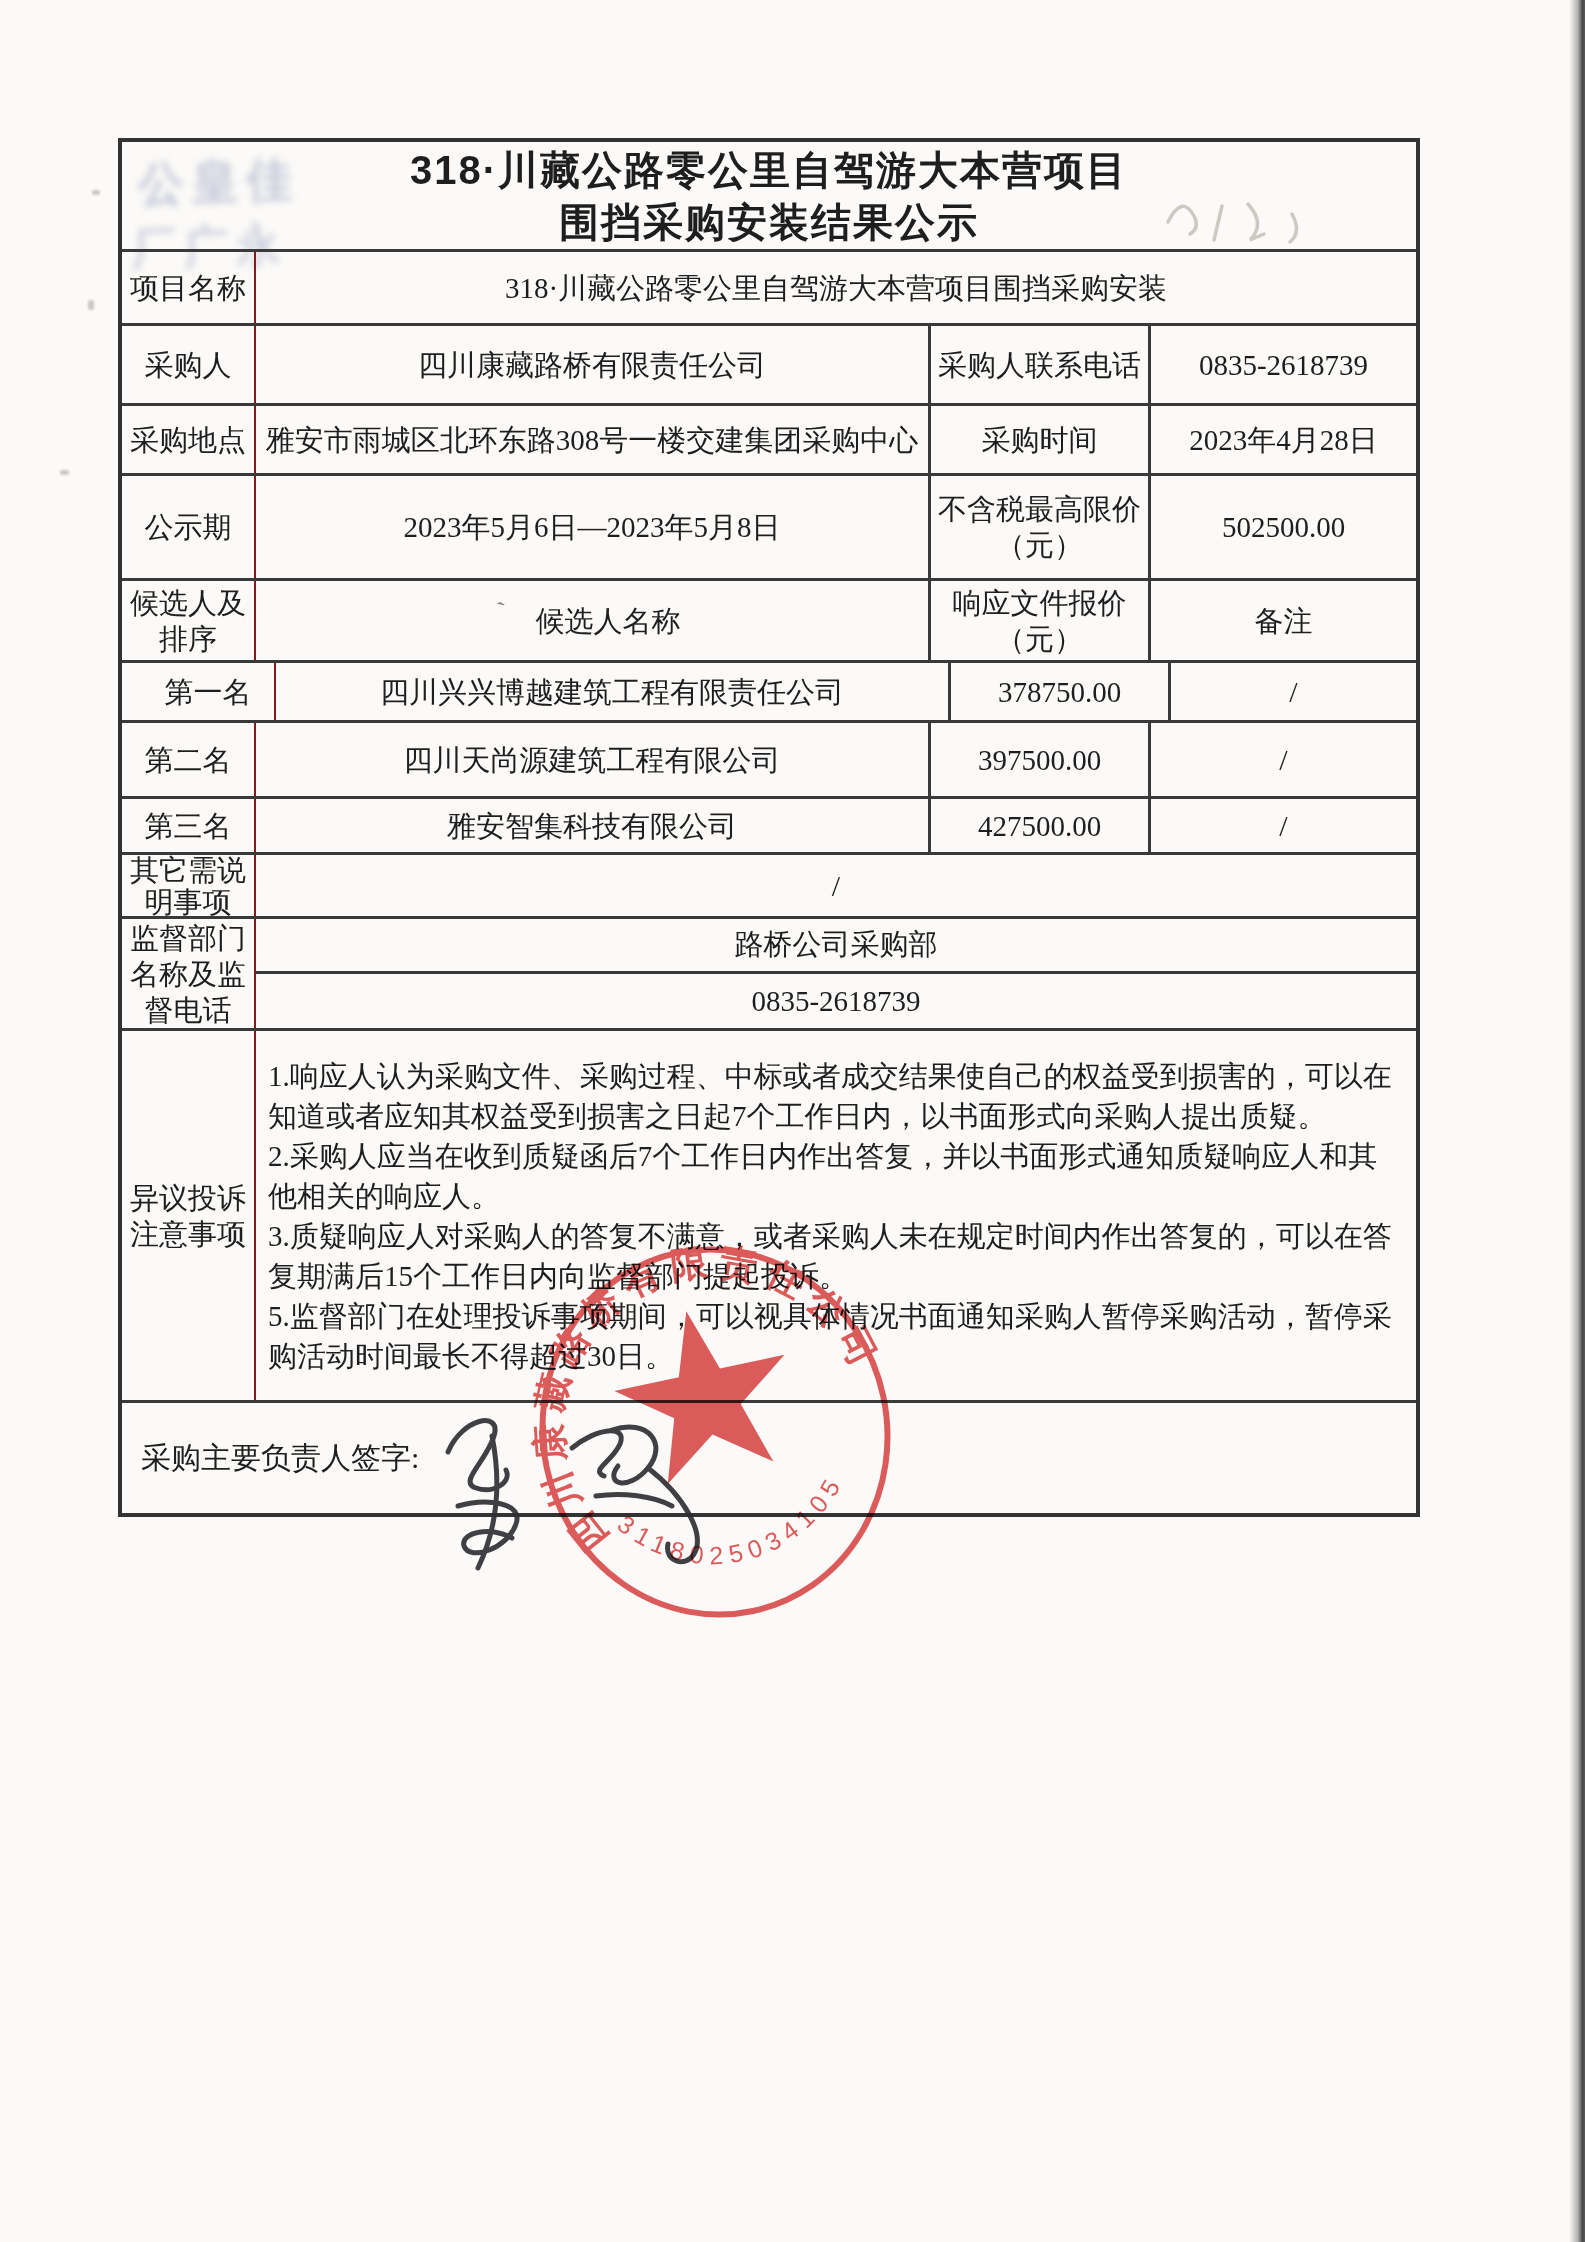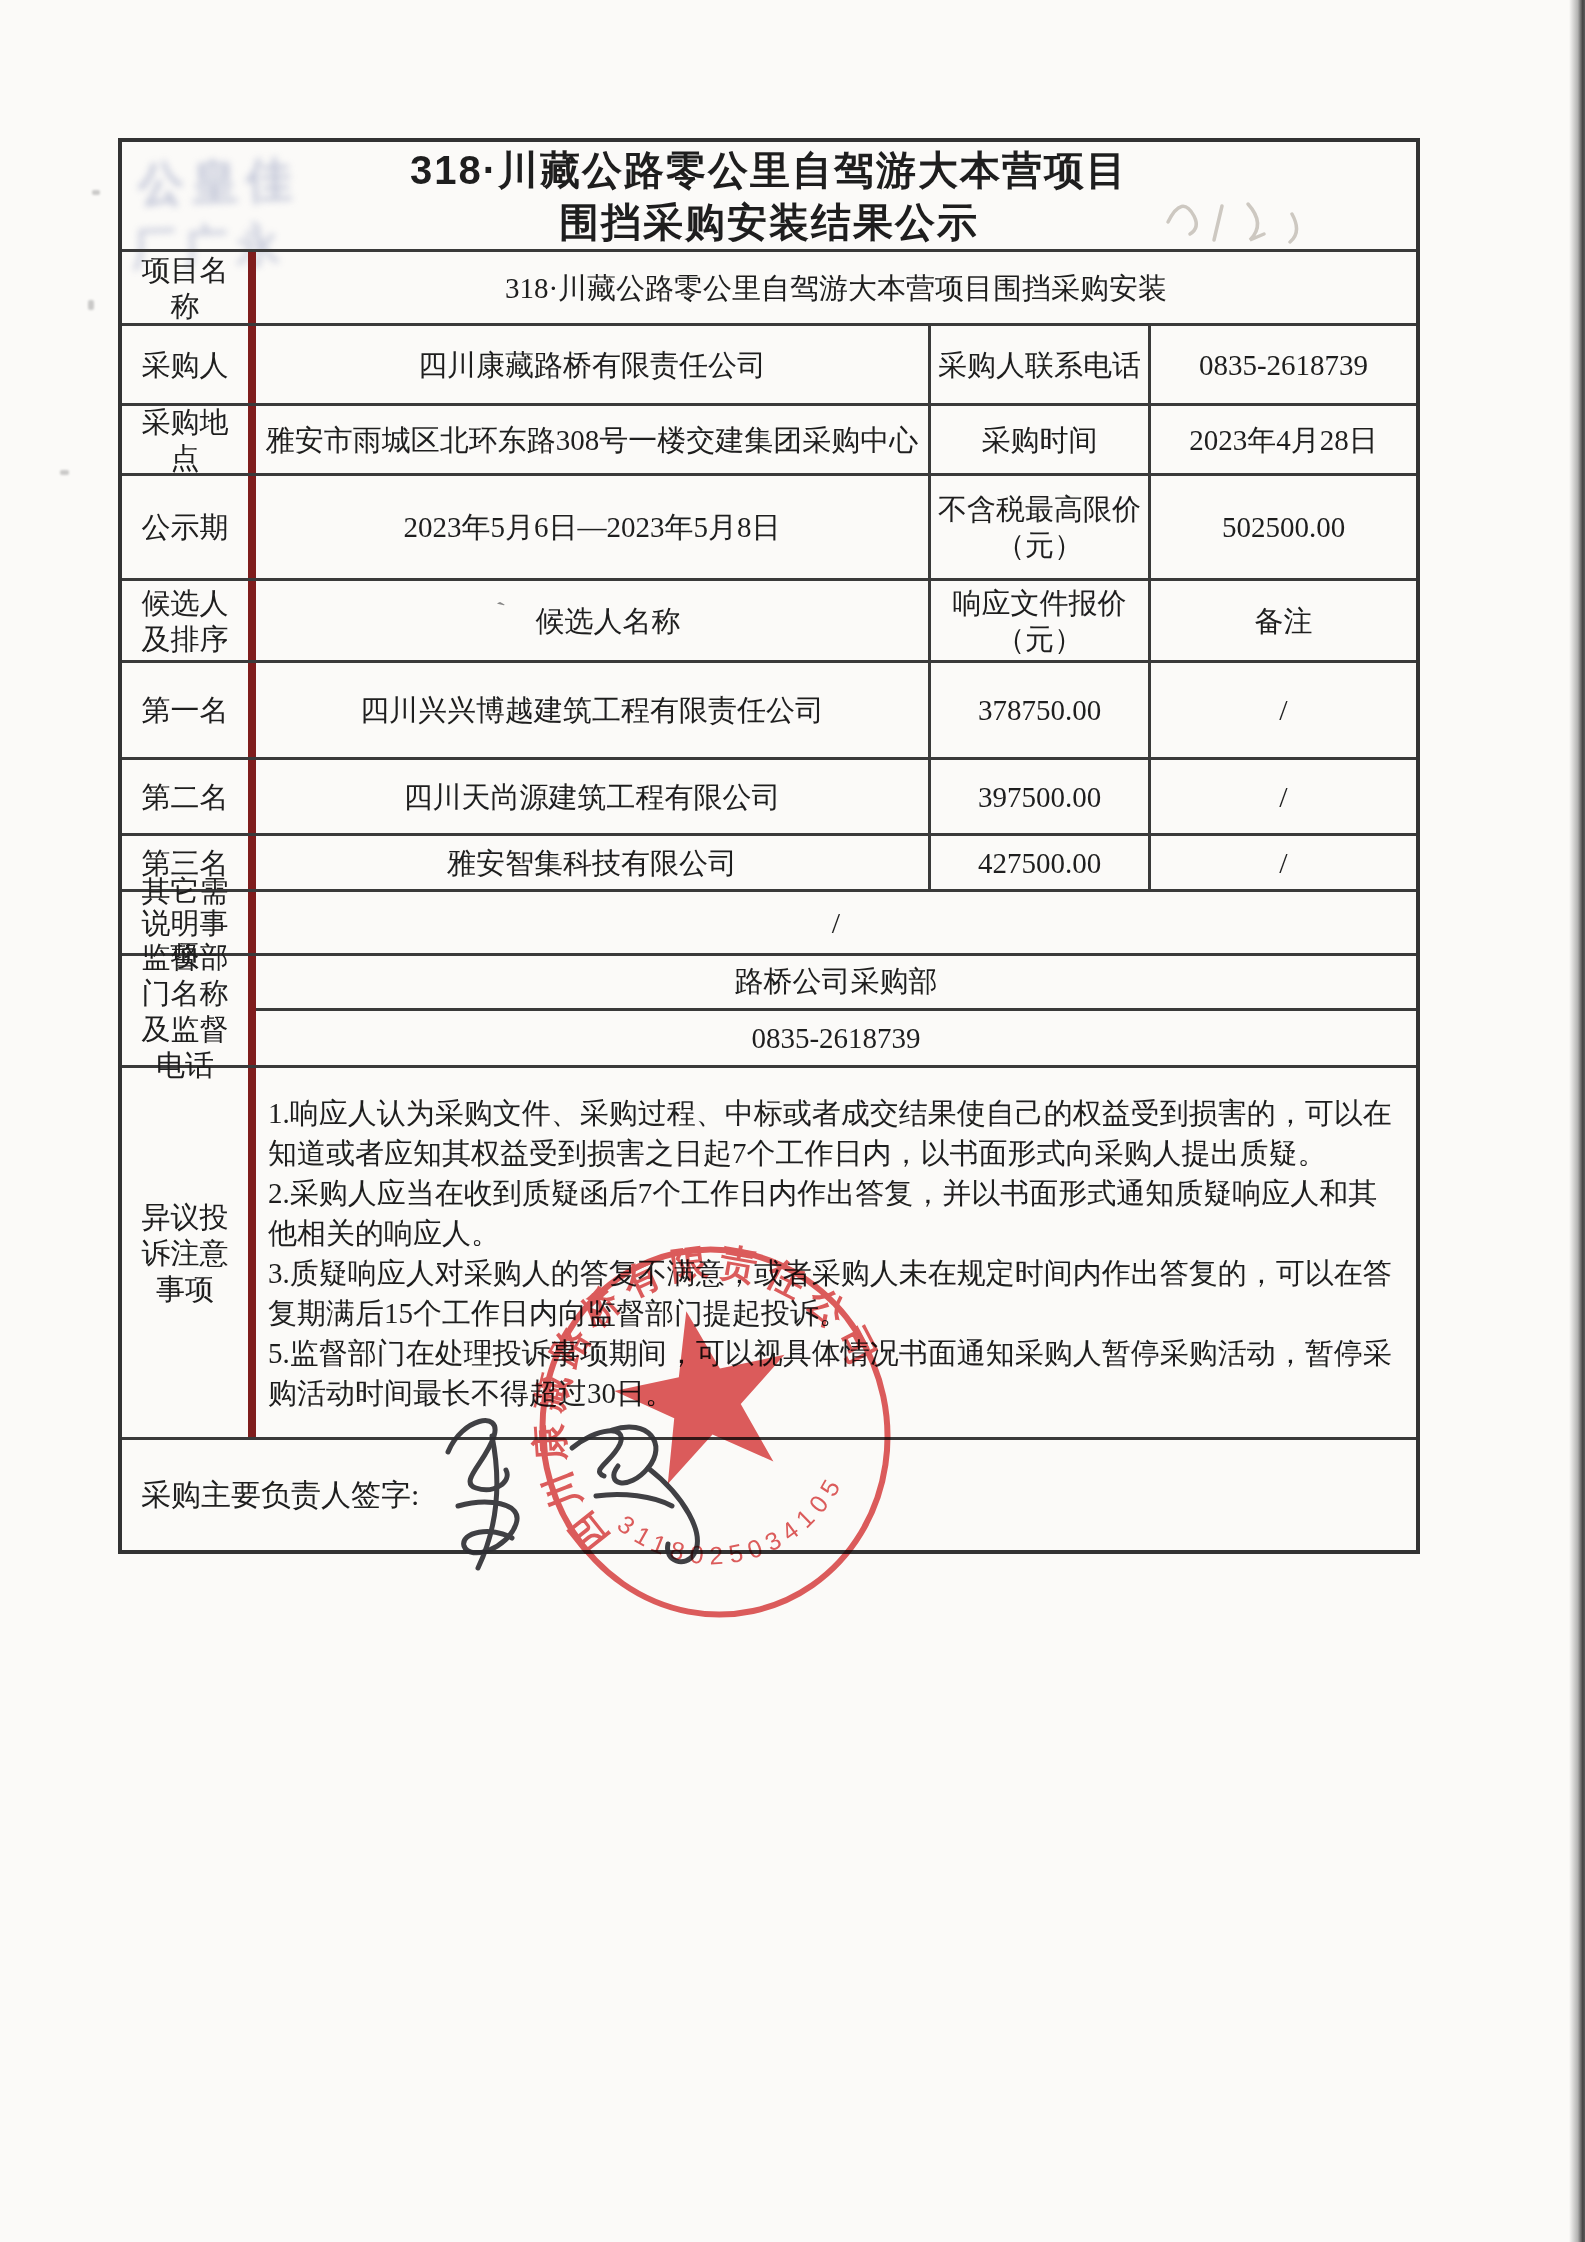--- a/index.html
+++ b/index.html
@@ -20,29 +20,29 @@
     transform:rotate(-2deg) scaleY(1.05);}
 
   .doc-table{
     position:absolute;left:118px;top:138px;width:1302px;
     border:4px solid #333;box-sizing:border-box;background:transparent;
   }
   .row{display:flex;box-sizing:border-box;border-bottom:3px solid #3a3a3a;}
   .row:last-child{border-bottom:none;}
   .cell{box-sizing:border-box;display:flex;align-items:center;justify-content:center;
     text-align:center;font-size:29px;line-height:36px;padding:2px 6px;}
-  .c1{width:134px;border-right:8px solid #7f1d1d;}
+  .c1{width:134px;border-right:2px solid #7f1d1d;}
   .c2{width:675px;border-right:3px solid #3a3a3a;}
   .c3{width:220px;border-right:3px solid #3a3a3a;}
   .c4{flex:1;}
   .cmerge{flex:1;}
   .left{justify-content:flex-start;text-align:left;}
 
   .r1{height:110px;}.r2{height:74px;}.r3{height:80px;}.r4{height:70px;}
-  .r5{height:105px;}.r6{height:82px;}.r7{height:97px;}.r8{height:76px;}
+  .r5{height:105px;}.r6{height:82px;}.r7{height:60px;padding-left:20px;}.r8{height:76px;}
   .r9{height:56px;}.r10{height:64px;}.r11{height:112px;}.r12{height:372px;}
   .r13{height:110px;margin-left:7px;}
 
   .title-cell{flex-direction:column;justify-content:center;gap:2px;
     font-family:"Liberation Sans","DejaVu Sans",sans-serif;font-weight:700;
     font-size:40px;line-height:50px;letter-spacing:2px;}
   .sub-col{display:flex;flex-direction:column;flex:1;}
   .sub-row{box-sizing:border-box;display:flex;align-items:center;justify-content:center;font-size:29px;}
   .sub-row.first{height:55px;border-bottom:3px solid #3a3a3a;}
   .sub-row.second{height:54px;}

